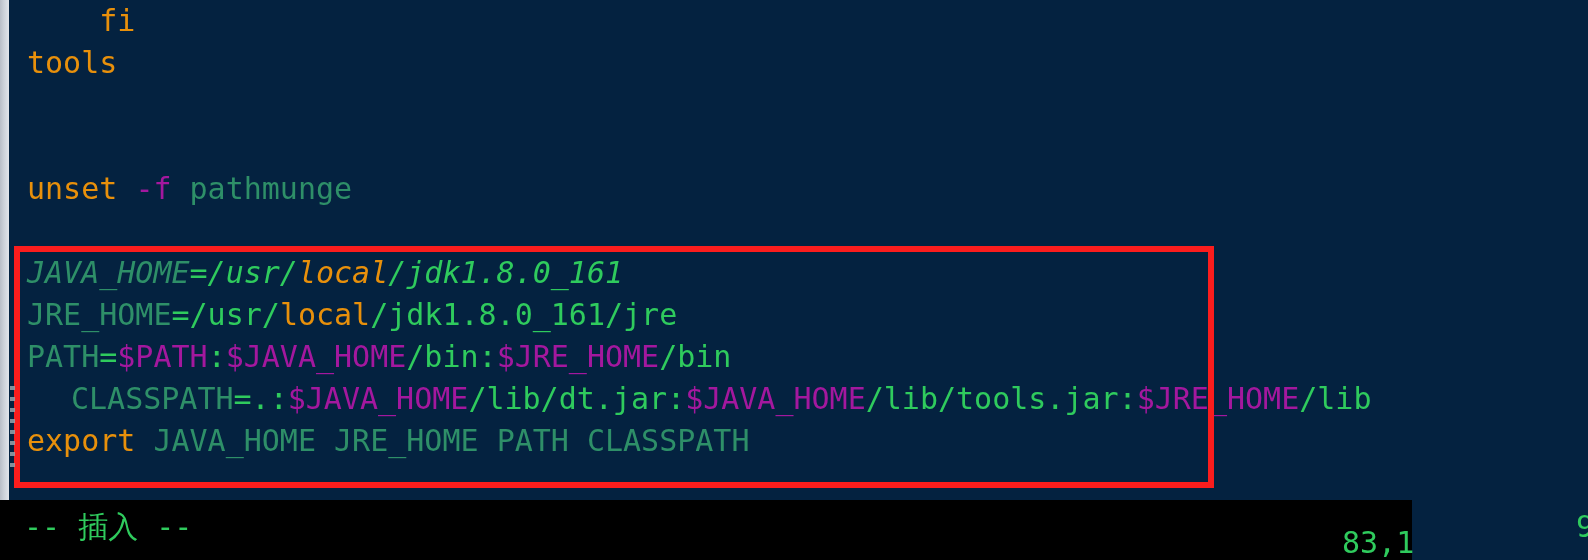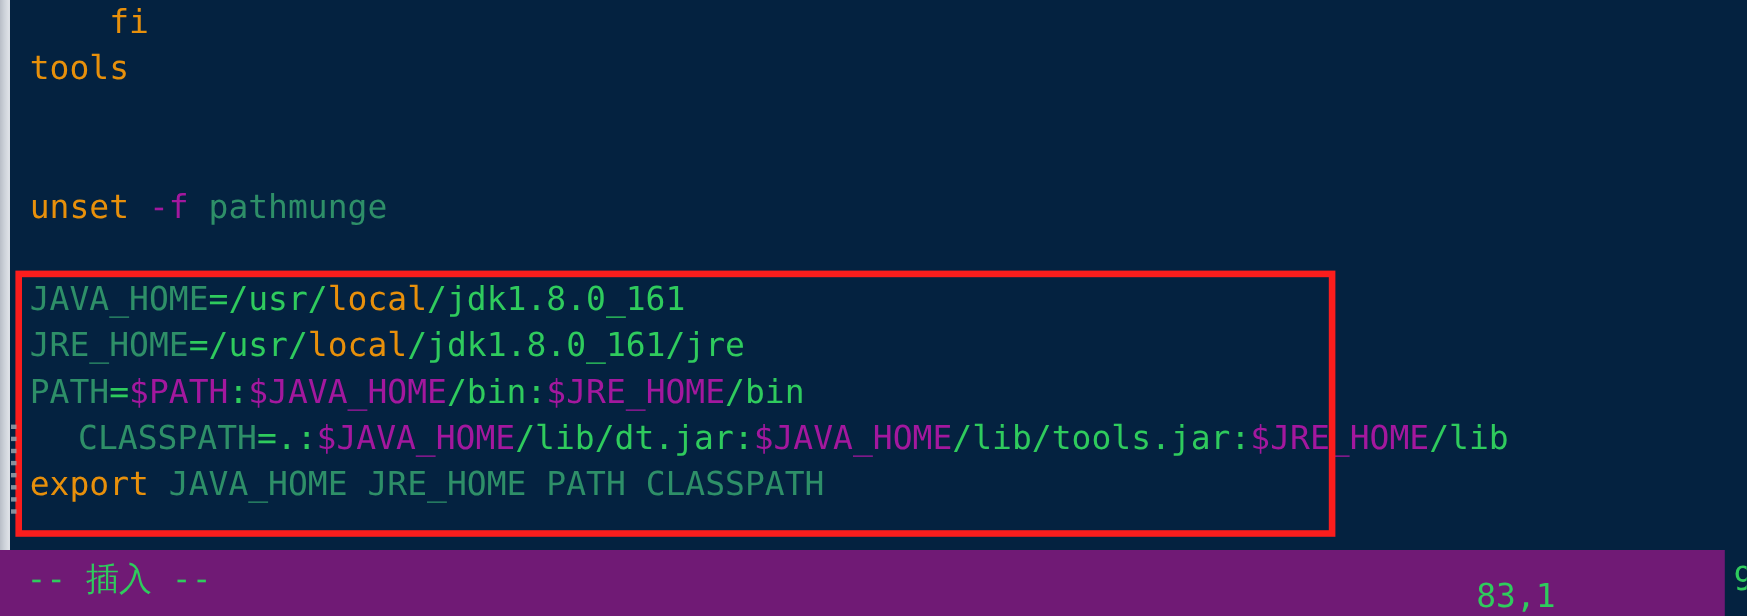--- a/index.html
+++ b/index.html
@@ -92,23 +92,23 @@
     box-sizing: border-box;
     z-index: 3;
     pointer-events: none;
   }
 
   
   .statusline {
     position: absolute;
     left: 0;
     top: 500px;
-    width: 1568px;
+    width: 1412px;
     height: 60px;
-    background: #701a75;
+    background: #000000;
     z-index: 6;
   }
   .status-mode {
     position: absolute;
     left: 24px;
     top: 6px;
     font-size: 30px;
     line-height: 42px;
     color: #2fcb5d;
     white-space: pre;
@@ -157,21 +157,21 @@
     <i></i>
     <i></i>
   </div>
 
   <div class="buffer" id="buffer">
       <div class="line" style="top: 0px;"><span>    </span><span class="c-kw">fi</span></div>
       <div class="line" style="top: 42px;"><span class="c-kw">tools</span></div>
       <div class="line" style="top: 84px;">&nbsp;</div>
       <div class="line" style="top: 168px;"><span class="c-kw">unset</span><span class="c-str"> </span><span class="c-flag">-f</span><span class="c-str"> </span><span class="c-ident">pathmunge</span></div>
       <div class="line" style="top: 210px;">&nbsp;</div>
-      <div class="line" style="top: 252px;"><span class="c-ident">JAVA_HOME</span><span class="c-str">=/usr/</span><span class="c-kw">local</span><span class="c-str">/jdk1.8.0_161</span></div>
+      <div class="line" style="top: 252px; font-style: italic;"><span class="c-ident">JAVA_HOME</span><span class="c-str">=/usr/</span><span class="c-kw">local</span><span class="c-str">/jdk1.8.0_161</span></div>
       <div class="line" style="top: 294px;"><span class="c-ident">JRE_HOME</span><span class="c-str">=/usr/</span><span class="c-kw">local</span><span class="c-str">/jdk1.8.0_161/jre</span></div>
       <div class="line" style="top: 336px;"><span class="c-ident">PATH</span><span class="c-str">=</span><span class="c-var">$PATH</span><span class="c-str">:</span><span class="c-var">$JAVA_HOME</span><span class="c-str">/bin:</span><span class="c-var">$JRE_HOME</span><span class="c-str">/bin</span></div>
       <div class="line" style="top: 378px; margin-left: 44px;"><span class="c-ident">CLASSPATH</span><span class="c-str">=.:</span><span class="c-var">$JAVA_HOME</span><span class="c-str">/lib/dt.jar:</span><span class="c-var">$JAVA_HOME</span><span class="c-str">/lib/tools.jar:</span><span class="c-var">$JRE_HOME</span><span class="c-str">/lib</span></div>
       <div class="line" style="top: 420px;"><span class="c-kw">export</span><span class="c-str"> </span><span class="c-ident">JAVA_HOME</span><span class="c-str"> </span><span class="c-ident">JRE_HOME</span><span class="c-str"> </span><span class="c-ident">PATH</span><span class="c-str"> </span><span class="c-ident">CLASSPATH</span></div>
     </div>
 
   <div class="annot-box"></div>
 
   <div class="statusline">
     <div class="status-mode">-- 插入 --</div>

